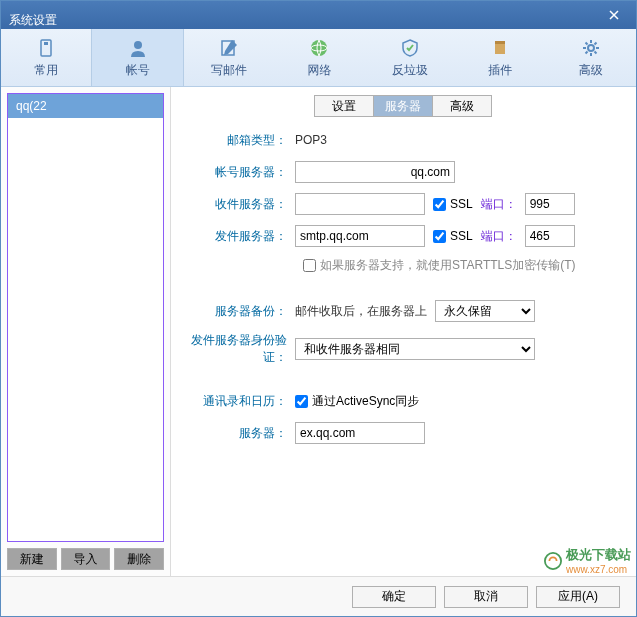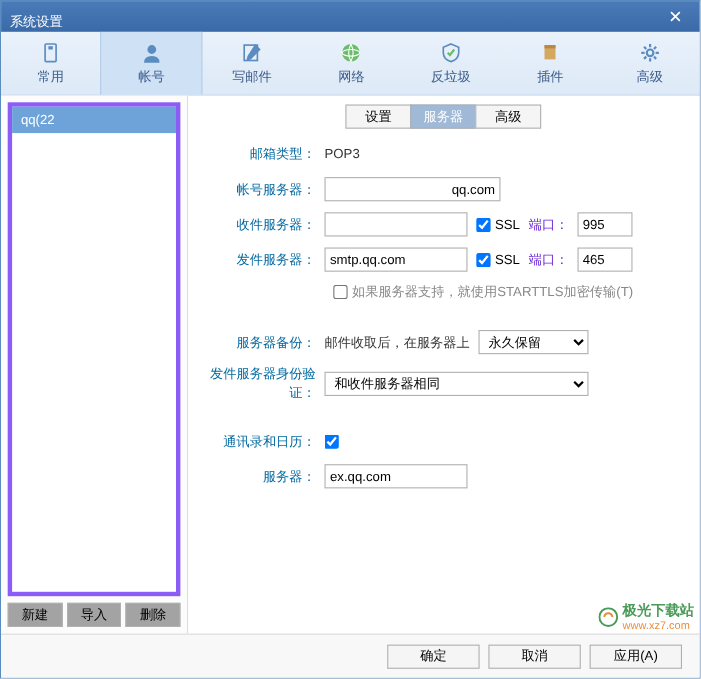--- a/index.html
+++ b/index.html
@@ -13,21 +13,21 @@
 
 .toolbar { height: 58px; background: linear-gradient(#eaf2fb, #dde9f7); border-bottom: 1px solid #b5cde6; display: flex; }
 .toolbar .tab { flex: 1; display: flex; flex-direction: column; align-items: center; justify-content: center; cursor: pointer; color: #3a5a88; gap: 2px; }
 .toolbar .tab.active { background: #cfe1f5; border-left: 1px solid #b5cde6; border-right: 1px solid #b5cde6; }
 .toolbar .tab .icon { width: 24px; height: 24px; display: flex; align-items: center; justify-content: center; }
 .toolbar .tab .label { font-size: 12px; }
 
 .content { flex: 1; display: flex; background: #fff; }
 
 .sidebar { width: 170px; border-right: 1px solid #dcdcdc; background: #fcfcfc; display: flex; flex-direction: column; padding: 6px; }
-.sidebar .account-list { flex: 1; border: 4px solid #8b5cf6; background: #fff; }
+.sidebar .account-list { flex: 1; border: 1px solid #8b5cf6; background: #fff; }
 .sidebar .account-item { height: 24px; display: flex; align-items: center; padding: 0 8px; cursor: pointer; }
 .sidebar .account-item.selected { background: #6ea3d9; color: #fff; }
 .sidebar .button-row { display: flex; gap: 4px; margin-top: 6px; }
 .sidebar .button-row button { flex: 1; height: 22px; background: #a3a3a3; border: 1px solid #b0b0b0; cursor: pointer; font-size: 12px; }
 
 .main { flex: 1; display: flex; flex-direction: column; padding: 8px 12px 0 12px; position: relative; }
 .subtabs { display: flex; justify-content: center; margin-bottom: 12px; }
 .subtabs .subtab { width: 60px; height: 22px; display: flex; align-items: center; justify-content: center; border: 1px solid #b0b0b0; background: #f5f5f5; cursor: pointer; margin-left: -1px; }
 .subtabs .subtab.active { background: #9fb9d6; color: #fff; }
 
@@ -224,20 +224,21 @@
           </div>
         </div>
 
         <div style="height:14px"></div>
 
         <div class="row">
           <div class="label">通讯录和日历：</div>
           <div class="value">
             <label class="checkbox">
               <input type="checkbox" checked="" style="">
+              <span>通过ActiveSync同步</span>
             </label>
           </div>
         </div>
 
         <div class="row">
           <div class="label">服务器：</div>
           <div class="value">
             <input type="text" style="width: 130px;" value="ex.qq.com">
           </div>
         </div>

